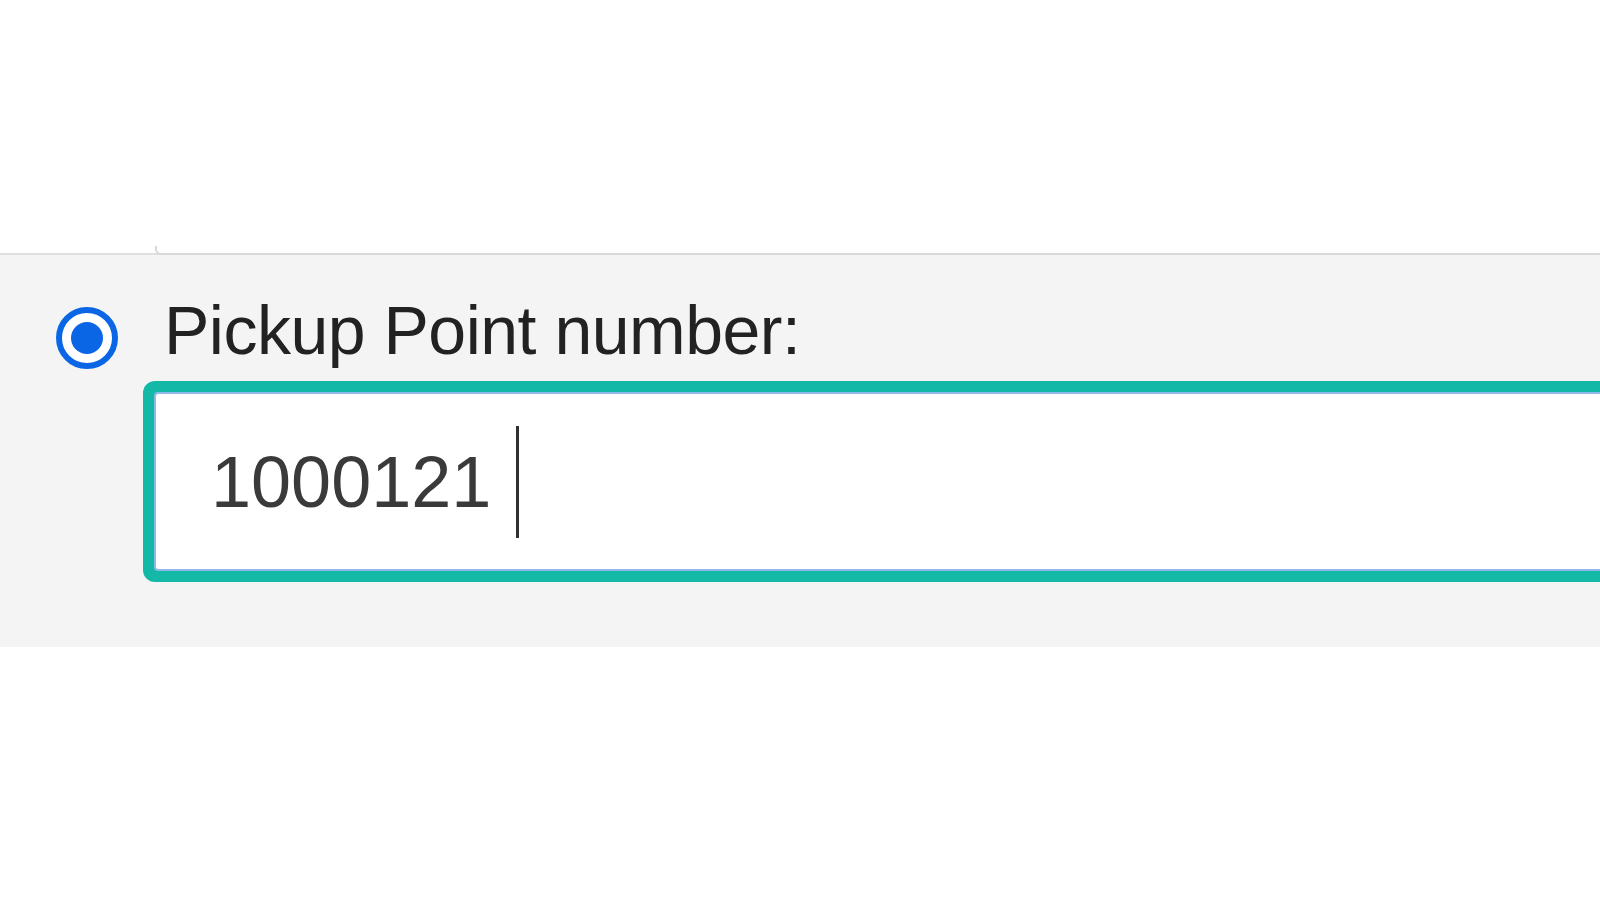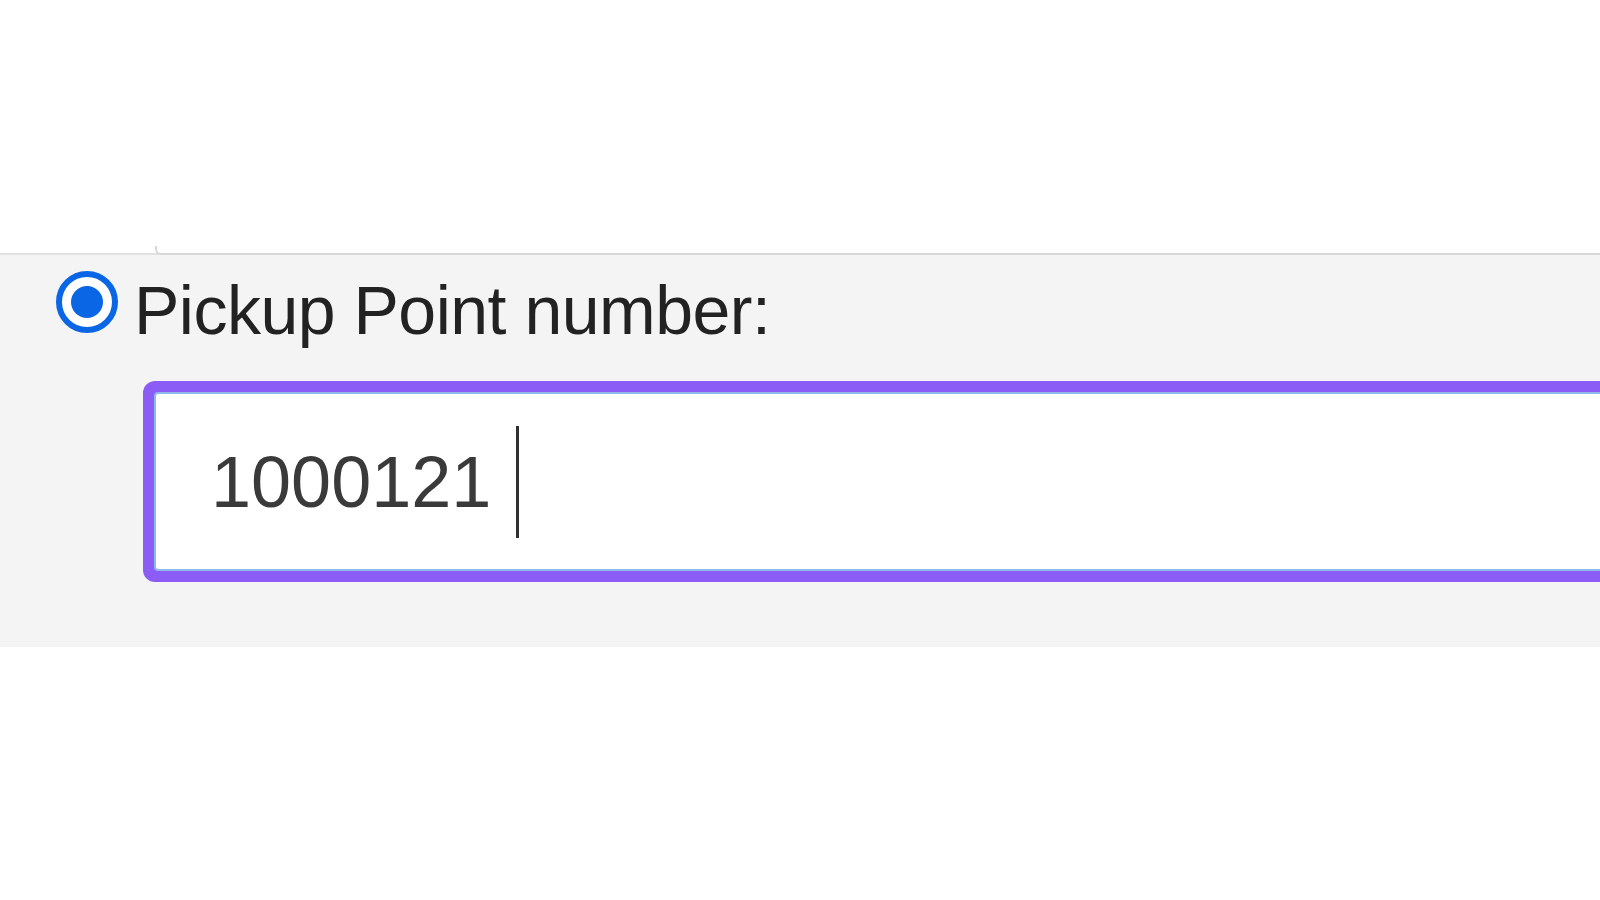--- a/index.html
+++ b/index.html
@@ -33,25 +33,25 @@
       right: 0;
       height: 9px;
       background: #ffffff;
       border-bottom: 2px solid #d8d8d8;
       border-left: 2px solid #d8d8d8;
       border-bottom-left-radius: 6px;
     }
     
     .radio-option {
       position: absolute;
-      top: 16px;
+      top: 36px;
       left: 56px;
       display: flex;
-      align-items: flex-start;
-      gap: 16px;
+      align-items: flex-end;
+      gap: 46px;
     }
     
     .radio-circle {
       width: 62px;
       height: 62px;
       border: 6px solid #0a66e5;
       border-radius: 50%;
       background: #ffffff;
       display: flex;
       align-items: center;
@@ -74,21 +74,21 @@
       letter-spacing: -0.5px;
       white-space: nowrap;
     }
     
     .text-input-wrapper {
       position: absolute;
       top: 126px;
       left: 143px;
       right: 0;
       height: 201px;
-      background: #8b5cf6;
+      background: #14b8a6;
       border-top-left-radius: 12px;
       border-bottom-left-radius: 12px;
       padding: 11px 0 11px 11px;
     }
     
     .text-input-inner {
       width: 100%;
       height: 100%;
       background: #ffffff;
       border: 2px solid #8fb9e8;

